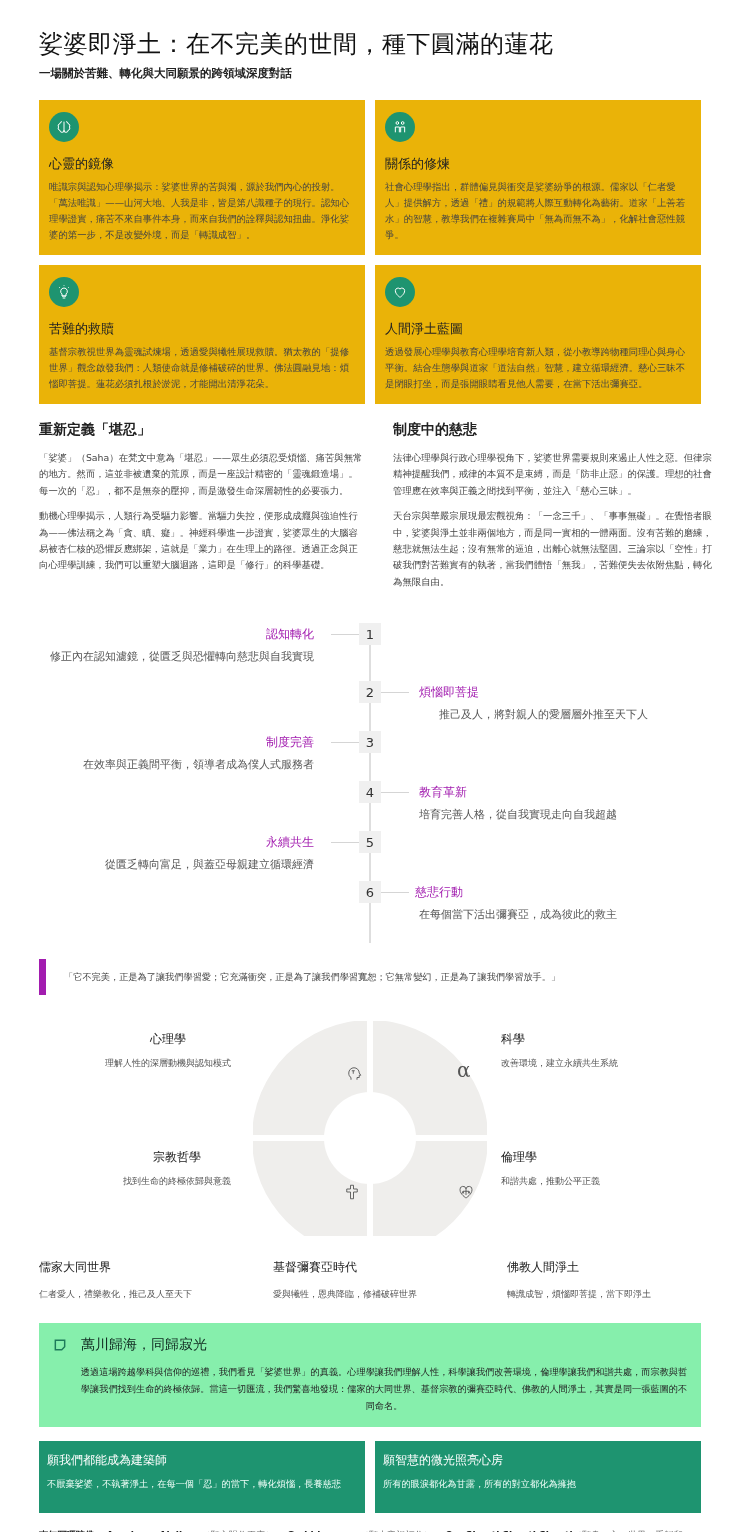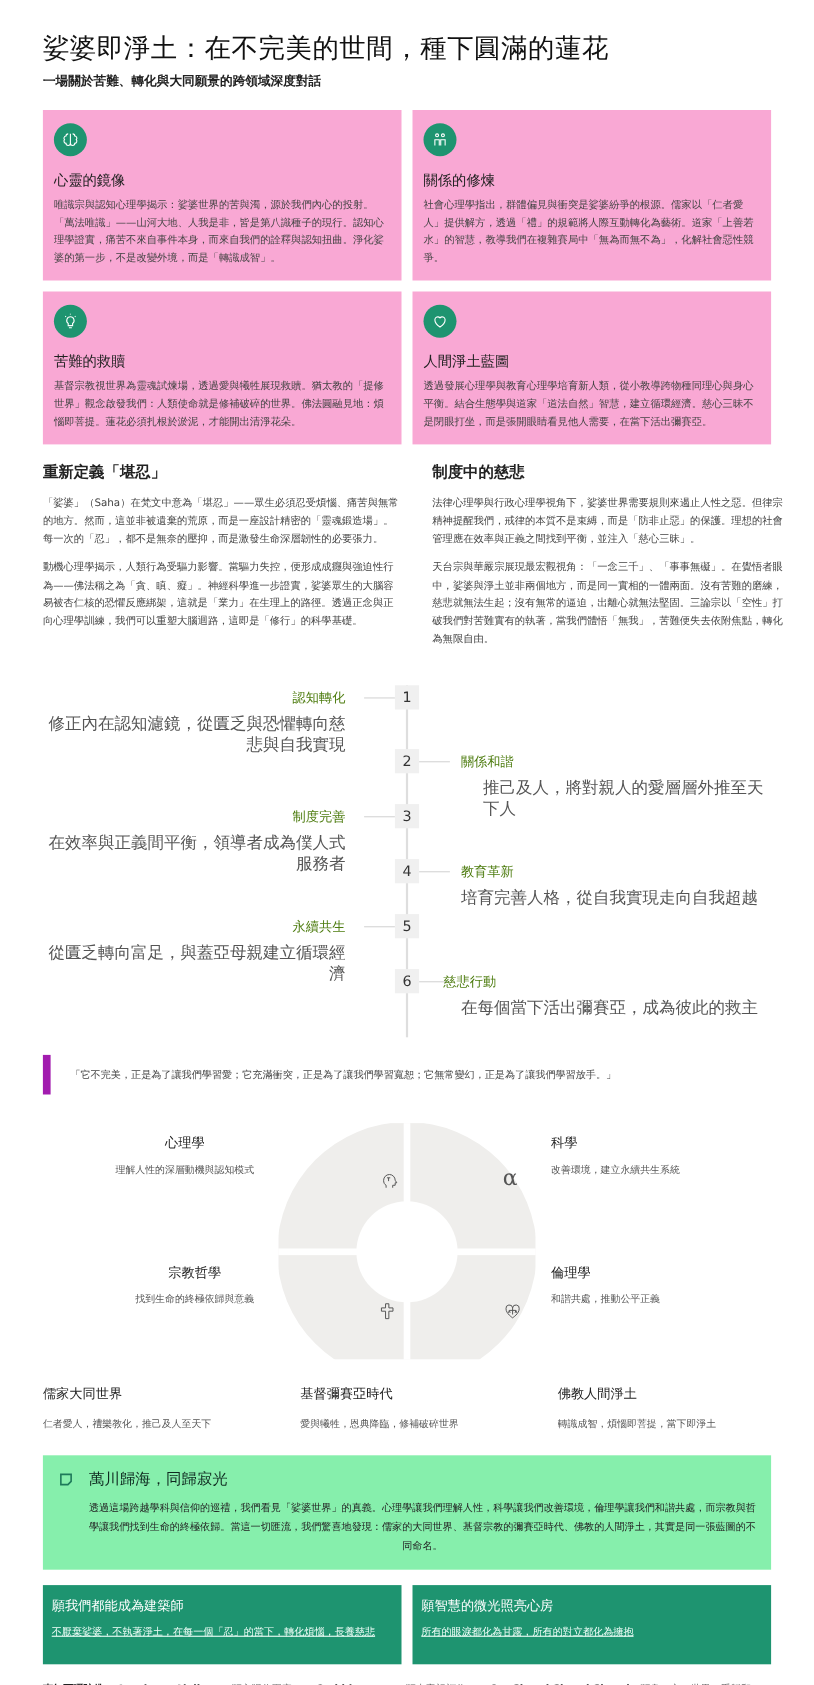--- a/index.html
+++ b/index.html
@@ -2,36 +2,36 @@
 <html><head>
 <meta charset="utf-8">
 <style>
   * { box-sizing: border-box; margin: 0; padding: 0; }
   body { width: 740px; background: #ffffff; font-family: "DejaVu Sans", "Liberation Sans", sans-serif; color: #1f1f1f; }
   .page { padding: 28px 39px 20px 39px; position: relative; }
   h1.title { font-size: 24px; font-weight: 500; color: #111; letter-spacing: 0.5px; line-height: 32px; }
   .subtitle { font-size: 11.5px; font-weight: 600; color: #222; margin-top: 6px; }
 
   .grid4 { display: grid; grid-template-columns: 326px 326px; column-gap: 10px; row-gap: 10px; margin-top: 19px; }
-  .card { background: #f9a8d4; padding: 12px 10px 12px 10px; }
+  .card { background: #eab308; padding: 12px 10px 12px 10px; }
   .card .ic { width: 30px; height: 30px; border-radius: 50%; background: #1e9470; display: flex; align-items: center; justify-content: center; }
   .card .ic svg { width: 16px; height: 16px; }
   .card h3 { font-size: 13px; font-weight: 400; margin-top: 13px; color: #222; }
   .card p { font-size: 9.4px; line-height: 16px; color: #444; margin-top: 6px; }
 
   .two-col { display: grid; grid-template-columns: 326px 326px; column-gap: 28px; margin-top: 17px; }
   .two-col h2 { font-size: 14px; font-weight: 600; color: #222; margin-bottom: 11px; }
   .two-col p { font-size: 9.4px; line-height: 16.4px; color: #444; margin-bottom: 9px; }
 
   .timeline { position: relative; height: 338px; margin-top: 14px; }
   .tl-line { position: absolute; left: 330px; top: 10px; width: 2px; height: 320px; background: #dedede; }
   .tl-step { position: absolute; left: 320px; width: 22px; height: 22px; background: #f0f0f0; display: flex; align-items: center; justify-content: center; font-size: 13px; color: #333; }
   .tl-conn { position: absolute; height: 1px; background: #d5d5d5; width: 28px; }
-  .tl-title { position: absolute; font-size: 12px; color: #4d7c0f; }
-  .tl-desc { position: absolute; font-size: 15px; color: #555; }
+  .tl-title { position: absolute; font-size: 12px; color: #a21caf; }
+  .tl-desc { position: absolute; font-size: 11px; color: #555; }
   .tl-left { text-align: right; }
   
   .quote { margin-top: 8px; border-left: 7px solid #a21caf; padding: 10px 0 10px 18px; font-size: 9.2px; color: #444; height: 36px; display: flex; align-items: center; }
 
   .wheel { position: relative; height: 215px; margin-top: 26px; }
   .wheel svg.ring { position: absolute; left: 214px; top: 0; }
   .wl { position: absolute; }
   .wl .t { font-size: 12px; color: #222; }
   .wl .d { font-size: 9px; color: #555; margin-top: 9px; }
   .wl.right-al { text-align: center; }
@@ -43,21 +43,21 @@
 
   .callout { background: #86efac; margin-top: 22px; padding: 13px 10px 13px 10px; }
   .callout .hd { display: flex; align-items: center; }
   .callout .hd svg { width: 14px; height: 14px; margin-right: 14px; margin-left: 4px; }
   .callout h3 { font-size: 14px; font-weight: 500; color: #0f2a20; }
   .callout p { font-size: 9.2px; line-height: 17px; color: #222; margin-top: 9px; padding-left: 28px; text-align: center; }
 
   .wishes { display: grid; grid-template-columns: 326px 326px; column-gap: 10px; margin-top: 14px; }
   .wish { background: #1e9470; padding: 11px 8px; height: 72px; color: #fff; }
   .wish h4 { font-size: 12px; font-weight: 400; }
-  .wish p { font-size: 9.2px; line-height: 16px; margin-top: 7px; color: #f1fff9; text-decoration: underline; }
+  .wish p { font-size: 9.2px; line-height: 16px; margin-top: 7px; color: #f1fff9; }
 
   .footer { margin-top: 16px; font-size: 9.2px; color: #222; }
   .footer b { font-weight: 700; }
   .footer .g { color: #666; font-weight: 400; }
 </style>
 </head>
 <body>
 
 <div class="page">
   <h1 class="title">娑婆即淨土：在不完美的世間，種下圓滿的蓮花</h1>
@@ -120,41 +120,41 @@
   <div class="timeline">
     <div class="tl-line"></div>
 
     <div class="tl-step" style="top:10px">1</div>
     <div class="tl-conn" style="top:21px;left:292px"></div>
     <div class="tl-title tl-left" style="top:13px;right:387px">認知轉化</div>
     <div class="tl-desc tl-left" style="top:36px;right:387px">修正內在認知濾鏡，從匱乏與恐懼轉向慈悲與自我實現</div>
 
     <div class="tl-step" style="top:68px">2</div>
     <div class="tl-conn" style="top:79px;left:342px"></div>
-    <div class="tl-title" style="top:71px;left:380px">關係和諧</div>
+    <div class="tl-title" style="top:71px;left:380px">煩惱即菩提</div>
     <div class="tl-desc" style="top:94px;left:400px">推己及人，將對親人的愛層層外推至天下人</div>
 
     <div class="tl-step" style="top:118px">3</div>
     <div class="tl-conn" style="top:129px;left:292px"></div>
     <div class="tl-title tl-left" style="top:121px;right:387px">制度完善</div>
     <div class="tl-desc tl-left" style="top:144px;right:387px">在效率與正義間平衡，領導者成為僕人式服務者</div>
 
     <div class="tl-step" style="top:168px">4</div>
     <div class="tl-conn" style="top:179px;left:342px"></div>
     <div class="tl-title" style="top:171px;left:380px">教育革新</div>
     <div class="tl-desc" style="top:194px;left:380px">培育完善人格，從自我實現走向自我超越</div>
 
     <div class="tl-step" style="top:218px">5</div>
     <div class="tl-conn" style="top:229px;left:292px"></div>
     <div class="tl-title tl-left" style="top:221px;right:387px">永續共生</div>
     <div class="tl-desc tl-left" style="top:244px;right:387px">從匱乏轉向富足，與蓋亞母親建立循環經濟</div>
 
     <div class="tl-step" style="top:268px">6</div>
     <div class="tl-conn" style="top:279px;left:342px"></div>
-    <div class="tl-title" style="top:271px;left:364px">慈悲行動</div>
+    <div class="tl-title" style="top:271px;left:376px">慈悲行動</div>
     <div class="tl-desc" style="top:294px;left:380px">在每個當下活出彌賽亞，成為彼此的救主</div>
   </div>
 
   <div class="quote">「它不完美，正是為了讓我們學習愛；它充滿衝突，正是為了讓我們學習寬恕；它無常變幻，正是為了讓我們學習放手。」</div>
 
   <div class="wheel">
     <svg class="ring" width="234" height="215" viewBox="0 0 234 215">
       <defs>
         <mask id="m">
           <rect width="234" height="215" fill="#fff"></rect>

